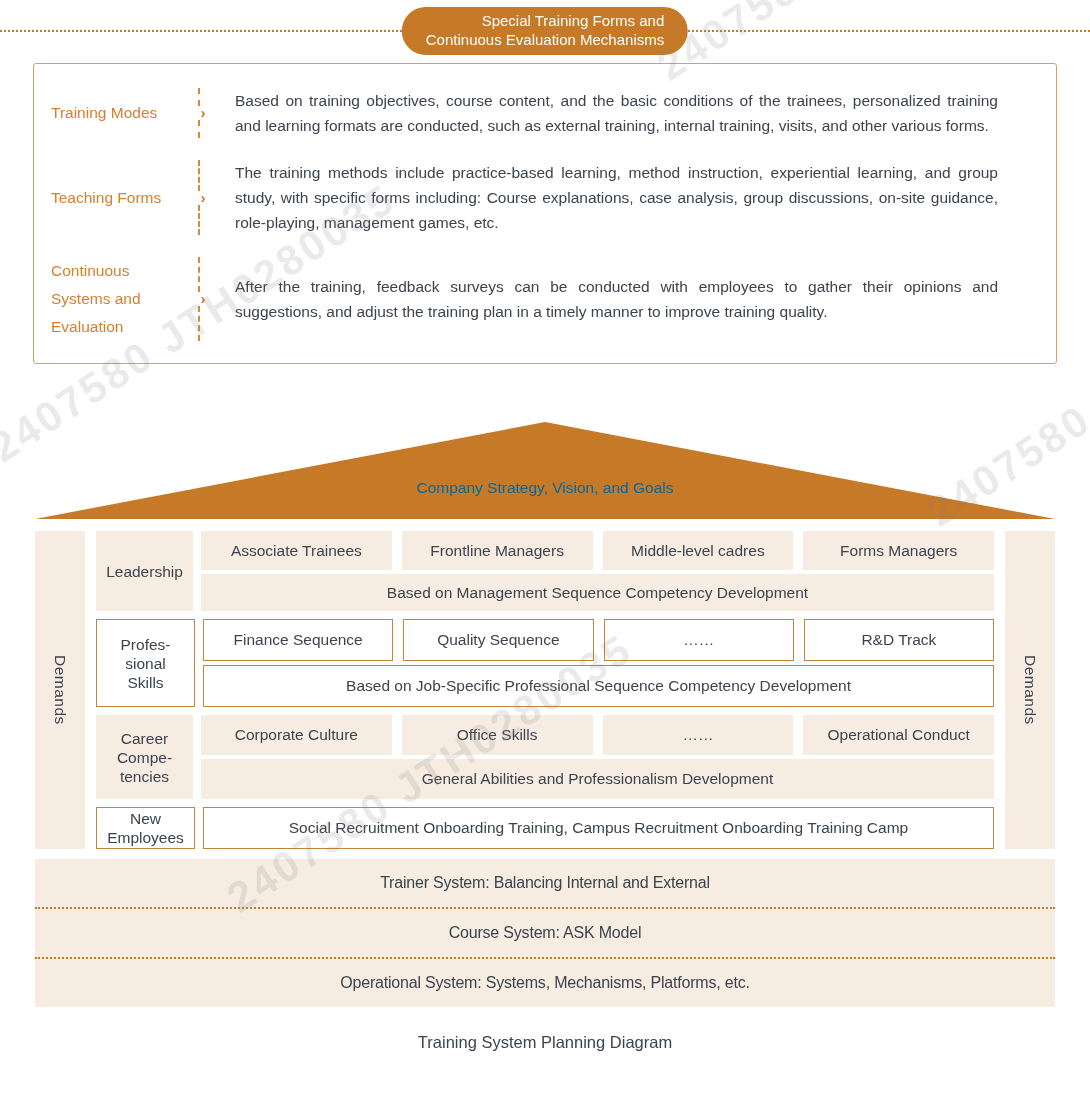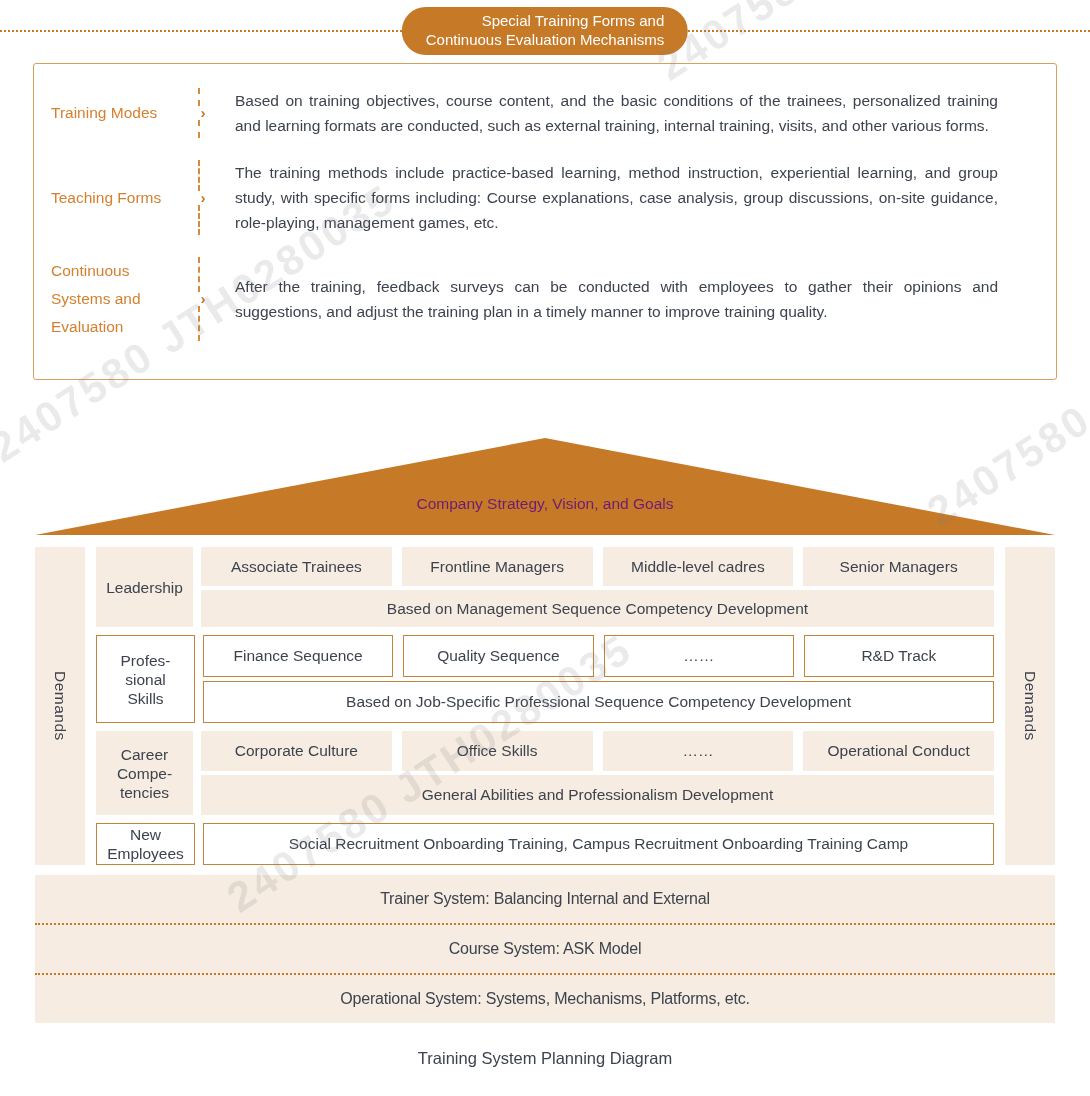--- a/index.html
+++ b/index.html
@@ -21,21 +21,21 @@
   .hdr{position:relative;height:63px;}
   .hdr-dots{position:absolute;top:30px;left:0;right:0;border-top:2px dotted #c67a28;}
   .badge{
     position:absolute;top:7px;left:50%;transform:translateX(-50%);
     background:#c67a28;color:#fff;border-radius:24px;padding:4px 24px 6px;
     text-align:right;font-size:15px;line-height:19px;z-index:2;white-space:nowrap;
   }
   
   .info-box{
     margin:0 33px;border:1px solid #d9a05c;border-radius:3px;
-    padding:24px 0 32px;background:#fff;position:relative;z-index:1;
+    padding:24px 0 16px;background:#fff;position:relative;z-index:1;
   }
   .info-row{display:flex;margin-bottom:22px;}
   .info-row:last-child{margin-bottom:6px;}
   .info-label{
     width:130px;margin-left:17px;color:#d5802f;font-size:15.5px;line-height:28px;
     align-self:center;flex-shrink:0;
   }
   .sep{
     width:20px;margin:0 26px 0 8px;display:flex;flex-direction:column;
     align-items:center;align-self:stretch;flex-shrink:0;
@@ -45,21 +45,21 @@
   .chev::before{content:"›";}
   .info-text{
     flex:1;margin:0;padding-right:58px;text-align:justify;font-size:15.5px;
     line-height:25px;color:#3d434e;align-self:center;
   }
   
   .roof-wrap{position:relative;margin:58px 35px 12px;height:97px;}
   .roof-shape{position:absolute;inset:0;background:#c67a28;
     clip-path:polygon(50% 0,100% 100%,0 100%);}
   .roof-label{position:absolute;left:0;right:0;top:57px;text-align:center;
-    color:#701a75;font-size:15.5px;}
+    color:#0369a1;font-size:15.5px;}
   
   .pyramid{margin:0 35px;display:flex;gap:11px;position:relative;z-index:1;}
   .vbar{width:50px;background:#f6ece1;display:flex;align-items:center;justify-content:center;flex-shrink:0;}
   .vbar span{writing-mode:vertical-rl;font-size:15.5px;color:#3d434e;letter-spacing:0.5px;}
   .bands{flex:1;display:flex;flex-direction:column;gap:8px;}
   .band{display:flex;gap:8px;}
   .cat{
     width:97px;flex-shrink:0;display:flex;align-items:center;justify-content:center;
     text-align:center;white-space:pre-line;font-size:15.5px;line-height:19px;color:#3d434e;
   }
@@ -145,21 +145,21 @@
     </div>
     <div class="bands">
 
       <div class="band">
         <div class="cat plain">Leadership</div>
         <div class="bandcol">
           <div class="cellrow">
             <div class="cell plain">Associate Trainees</div>
             <div class="cell plain">Frontline Managers</div>
             <div class="cell plain">Middle-level cadres</div>
-            <div class="cell plain">Senior Managers</div>
+            <div class="cell plain">Forms Managers</div>
           </div>
           <div class="strip plain">Based on Management Sequence Competency Development</div>
         </div>
       </div>
 
       <div class="band band-b">
         <div class="cat bordered">Profes-
 sional
 Skills</div>
         <div class="bandcol">

